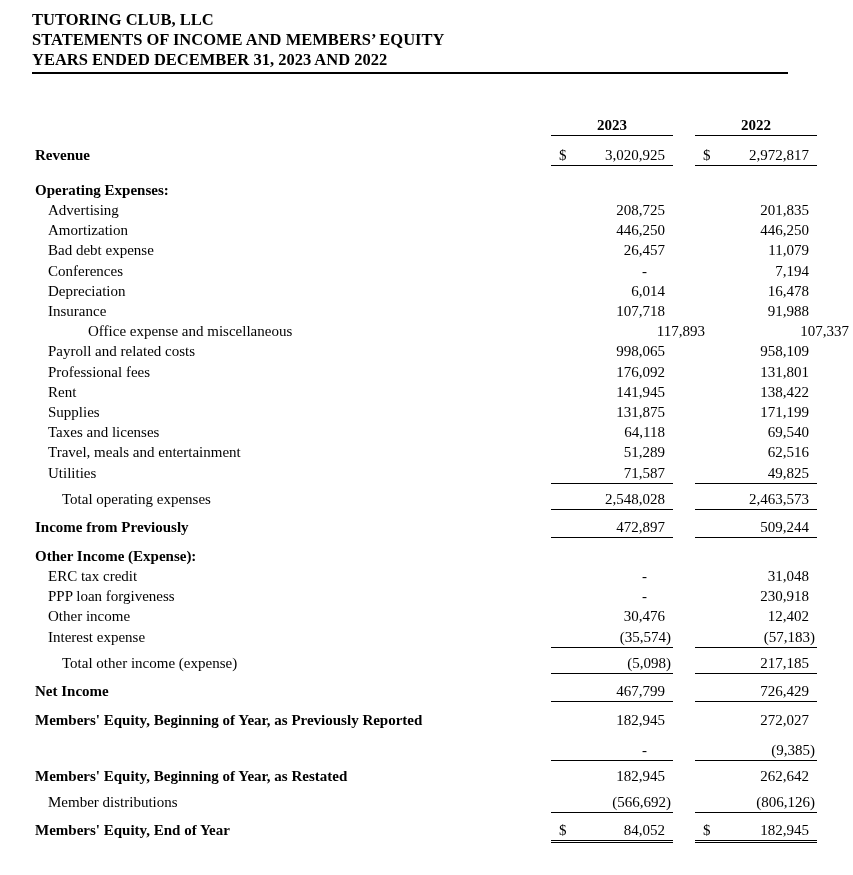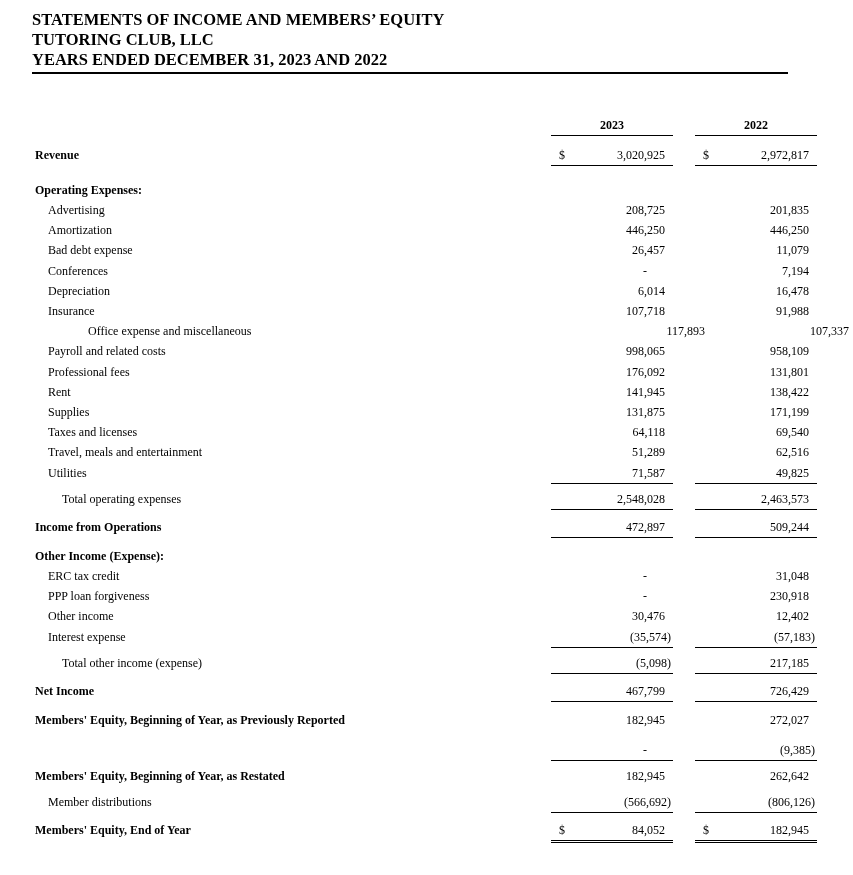--- a/index.html
+++ b/index.html
@@ -1,41 +1,41 @@
 <!DOCTYPE html>
 <html><head>
 <meta charset="utf-8">
 <style>
   html, body { margin: 0; padding: 0; background: #ffffff; }
   body { width: 853px; height: 875px; position: relative; font-family: "Liberation Serif", serif; color: #000; overflow: hidden; }
   .header { position: absolute; left: 32px; top: 10px; width: 756px; border-bottom: 2px solid #000; padding-bottom: 2px; }
   .header div { font-weight: bold; font-size: 16.5px; line-height: 20px; }
-  .row { position: absolute; left: 0; width: 853px; height: 20px; font-size: 12px; line-height: 20px; }
+  .row { position: absolute; left: 0; width: 853px; height: 20px; font-size: 15px; line-height: 20px; }
   .label { position: absolute; left: 35px; white-space: nowrap; text-align: right; }
   .label.bold { font-weight: bold; }
   .label.ind1 { left: 48px; }
   .label.ind2 { left: 62px; }
   .cell { position: absolute; height: 20px; }
   .c1 { left: 551px; width: 122px; }
   .c2 { left: 695px; width: 122px; }
   .val { position: absolute; right: 8px; top: 0; white-space: nowrap; }
   .val.neg { right: 2px; }
   .dash { position: absolute; right: 26px; top: 0; }
   .dollar { position: absolute; left: 8px; top: 0; }
   .ul { border-bottom: 1.5px solid #000; }
   .dul { border-bottom: 3.5px double #000; }
   .year { font-weight: bold; text-align: center; }
   .yr-cell { border-bottom: 1.5px solid #000; }
 </style>
 </head>
 <body>
 
 <div class="header">
+  <div>TUTORING CLUB, LLC</div>
   <div>STATEMENTS OF INCOME AND MEMBERS’ EQUITY</div>
-  <div>TUTORING CLUB, LLC</div>
   <div>YEARS ENDED DECEMBER 31, 2023 AND 2022</div>
 </div>
 
 <div id="rows">
     <div class="row" style="top: 115px;">
       <div class="cell year yr-cell c1">2023</div>
       <div class="cell year yr-cell c2">2022</div>
     </div>
     <div class="row" style="top: 145px;">
       <span class="label bold">Revenue</span>
@@ -180,21 +180,21 @@
     <div class="row" style="top: 489px;">
       <span class="label ind2">Total operating expenses</span>
       <div class="cell c1 ul">
         <span class="val">2,548,028</span>
       </div>
       <div class="cell c2 ul">
         <span class="val">2,463,573</span>
       </div>
     </div>
     <div class="row" style="top: 517px;">
-      <span class="label bold">Income from Operations</span>
+      <span class="label bold">Income from Previously</span>
       <div class="cell c1 ul">
         <span class="val">472,897</span>
       </div>
       <div class="cell c2 ul">
         <span class="val">509,244</span>
       </div>
     </div>
     <div class="row" style="top: 546px; padding-left: 42px;">
       <span class="label bold">Other Income (Expense):</span>
     </div>

